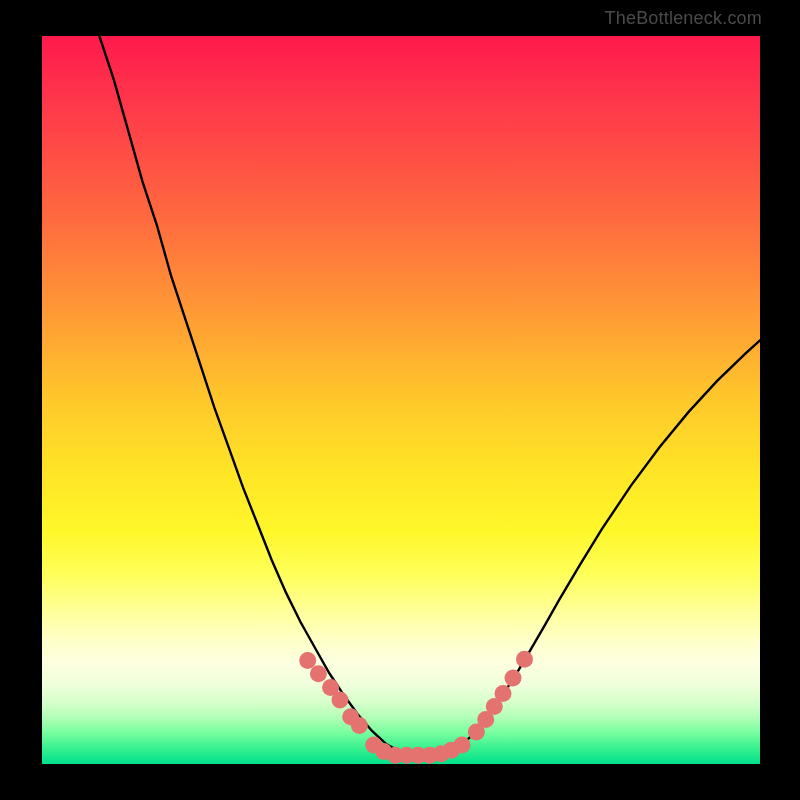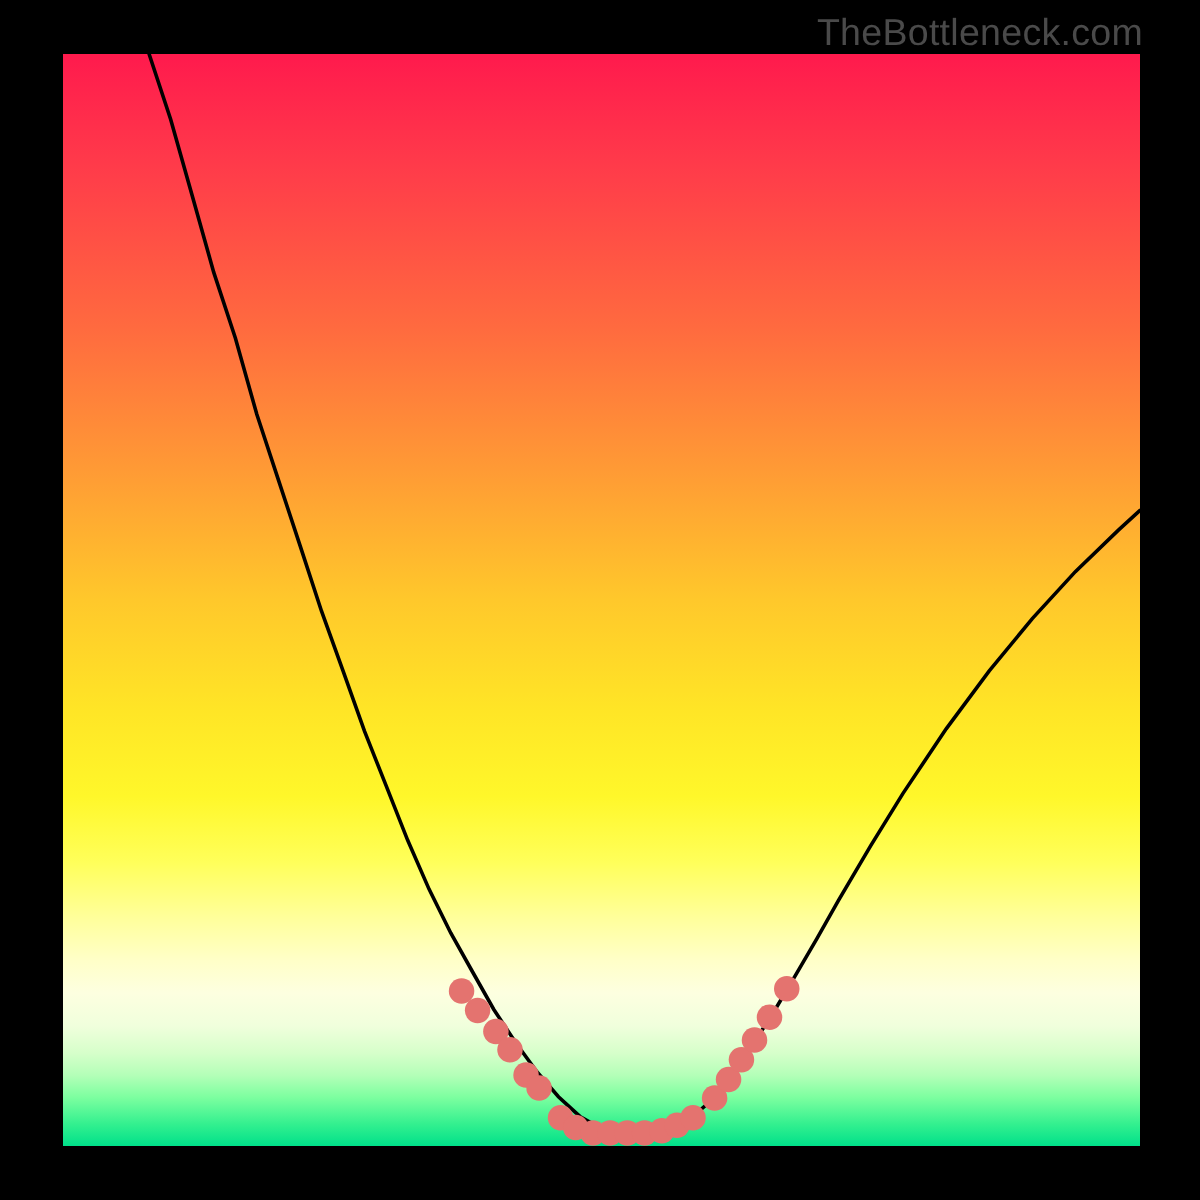--- a/index.html
+++ b/index.html
@@ -44,21 +44,21 @@
       #7effa0 95.5%,
       #33f08f 98%,
       #00e08a 100%
     );
   }
   .watermark {
     position: absolute;
     top: 8px;
     right: 38px;
     color: #4a4a4a;
-    font-size: 25px;
+    font-size: 18px;
     font-weight: 400;
     letter-spacing: 0.2px;
   }
   svg.curve {
     position: absolute;
     left: 0;
     top: 0;
     width: 718px;
     height: 728px;
     overflow: visible;

